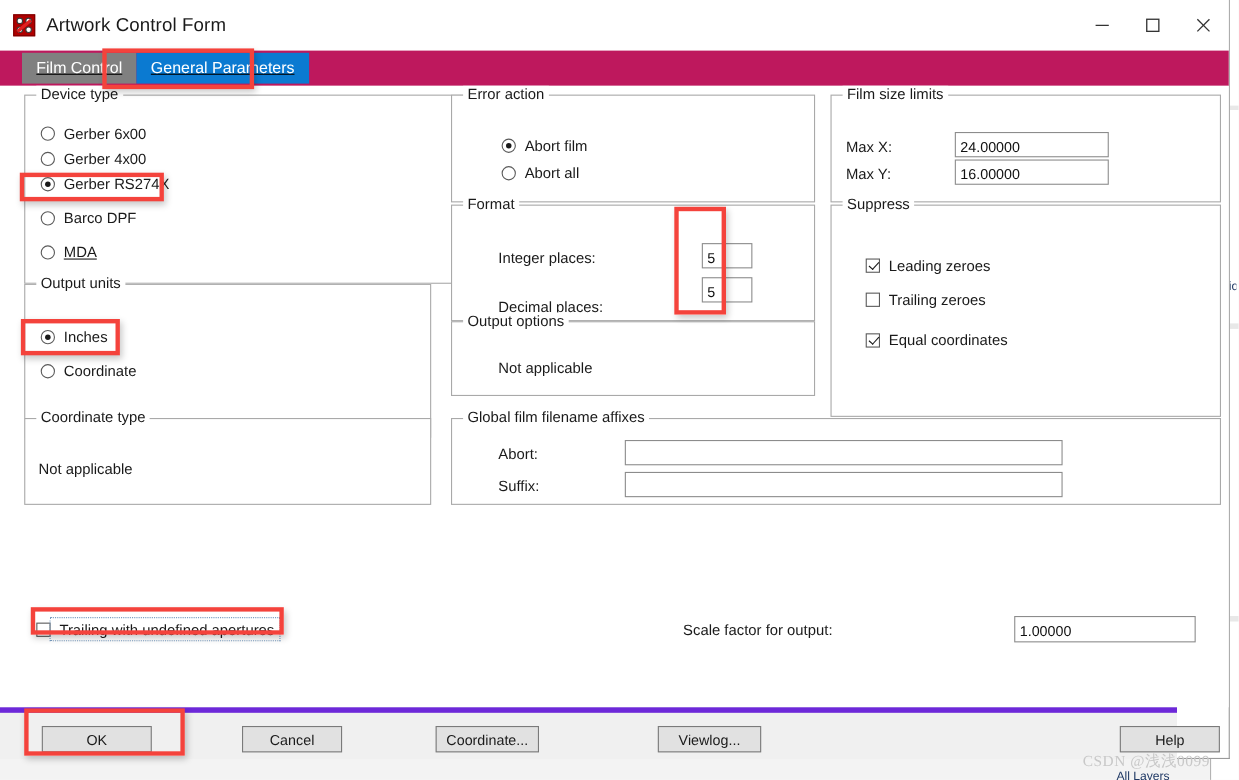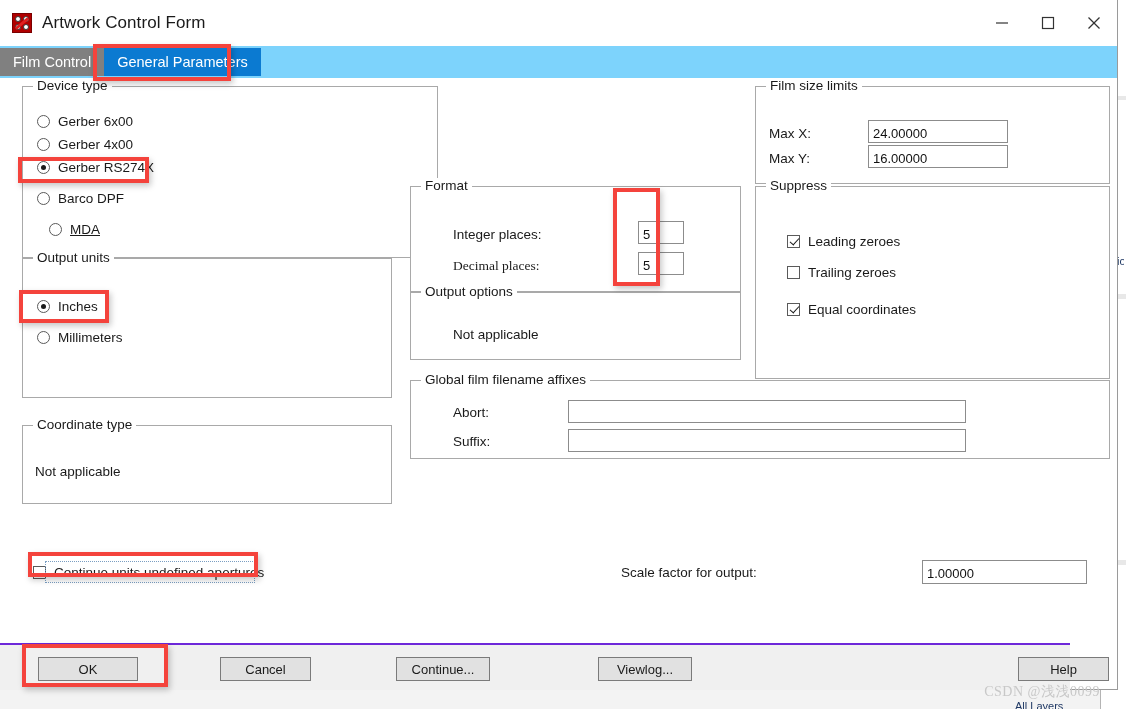--- a/index.html
+++ b/index.html
@@ -106,24 +106,25 @@
     display: flex; align-items: center; justify-content: center;
     color: #333;
     font-size: 13px;
   }
   .win-btn svg { display: block; }
 
   
   #tabstrip {
     position: relative;
     height: 32px;
-    background: #7dd3fc;
+    background: #be185d;
     display: flex;
     align-items: stretch;
-    padding-left: 0;
+    padding-left: 20px;
+    text-decoration: underline;
   }
   .tab {
     padding: 0 13px;
     display: flex; align-items: center;
     font-size: 14.5px;
     color: #ffffff;
     height: 28px;
     margin-top: 2px;
   }
   .tab.inactive { background: #808080; }
@@ -225,21 +226,21 @@
     position: absolute;
     border: 1px dotted #7a9ec2;
   }
 
   
   #footer {
     position: absolute;
     left: 0; top: 643px;
     width: 1070px; height: 47px;
     background: #f0f0f0;
-    border-top: 2px solid #6d28d9;
+    border-top: 5px solid #6d28d9;
     text-decoration: underline;
   }
   .btn {
     position: absolute;
     height: 24px;
     background: #e1e1e1;
     border: 1px solid #7a7a7a;
     font-size: 13px;
     color: #1a1a1a;
     display: flex;
@@ -336,52 +337,64 @@
         <span>Gerber 4x00</span>
       </div>
       <div class="row" style="left:14px; top:73px;">
         <span class="radio checked"></span>
         <span>Gerber RS274X</span>
       </div>
       <div class="row" style="left:14px; top:104px;">
         <span class="radio"></span>
         <span>Barco DPF</span>
       </div>
-      <div class="row" style="left:26px; top:135px;text-decoration:underline;">
+      <div class="row" style="left:14px; top:135px;text-decoration:underline;">
         <span class="radio"></span>
         <span>MDA</span>
       </div>
     </div>
 
     <div class="group" style="left:22px; top:180px; width:370px; height:140px;">
       <div class="legend">Output units</div>
 
       <div class="row" style="left:14px; top:40px;">
         <span class="radio checked"></span>
         <span>Inches</span>
       </div>
       <div class="row" style="left:14px; top:71px;">
         <span class="radio"></span>
-        <span>Millimeters</span>
-      </div>
-    </div>
-
-    <div class="group" style="left:22px; top:302px; width:370px; height:79px;margin-top:45px;">
+        <span>Coordinate</span>
+      </div>
+    </div>
+
+    <div class="group" style="left:22px; top:302px; width:370px; height:79px;">
       <div class="legend">Coordinate type</div>
       <div class="static-text" style="left:12px; top:38px;">Not applicable</div>
     </div>
 
+    <div class="group" style="left:410px; top:8px; width:331px; height:98px;">
+      <div class="legend">Error action</div>
+
+      <div class="row" style="left:45px; top:38px;">
+        <span class="radio checked"></span>
+        <span>Abort film</span>
+      </div>
+      <div class="row" style="left:45px; top:63px;">
+        <span class="radio"></span>
+        <span>Abort all</span>
+      </div>
+    </div>
 
     <div class="group" style="left:410px; top:108px; width:331px; height:106px;">
       <div class="legend">Format</div>
 
       <div class="field-label" style="left:42px; top:40px;">Integer places:</div>
       <div class="textbox" style="left:227px; top:34px; width:46px; height:23px;">5</div>
 
-      <div class="field-label" style="left:42px; top:71px;font-family:Liberation Serif, serif;">Decimal places:</div>
+      <div class="field-label" style="left:42px; top:85px;">Decimal places:</div>
       <div class="textbox" style="left:227px; top:65px; width:46px; height:23px;">5</div>
     </div>
 
     <div class="group" style="left:410px; top:214px; width:331px; height:68px;">
       <div class="legend">Output options</div>
       <div class="static-text" style="left:42px; top:34px;">Not applicable</div>
     </div>
 
     <div class="group" style="left:410px; top:302px; width:700px; height:79px;">
       <div class="legend">Global film filename affixes</div>
@@ -415,37 +428,37 @@
         <span>Trailing zeroes</span>
       </div>
       <div class="row" style="left:31px; top:115px;">
         <span class="checkbox checked"></span>
         <span>Equal coordinates</span>
       </div>
     </div>
 
     <div class="row" style="left:33px; top:487px;">
       <span class="checkbox"></span>
-      <span>Continue units undefined apertures</span>
+      <span>Trailing with undefined apertures</span>
     </div>
     <div class="focus-rect" style="left:45px; top:483px; width:210px; height:22px;"></div>
 
     <div class="field-label" style="left:621px; top:487px;">Scale factor for output:</div>
     <div class="textbox" style="left:922px; top:482px; width:165px; height:24px;">1.00000</div>
   </div>
 
   <div id="footer">
     <div class="btn" style="left:38px; width:100px;">
       <span>OK</span>
     </div>
     <div class="btn" style="left:220px; width:91px;">
       <span>Cancel</span>
     </div>
     <div class="btn" style="left:396px; width:94px;">
-      <span>Continue...</span>
+      <span>Coordinate...</span>
     </div>
     <div class="btn" style="left:598px; width:94px;">
       <span>Viewlog...</span>
     </div>
     <div class="btn" style="left:1018px; width:91px;">
       <span>Help</span>
     </div>
   </div>
 </div>
 

